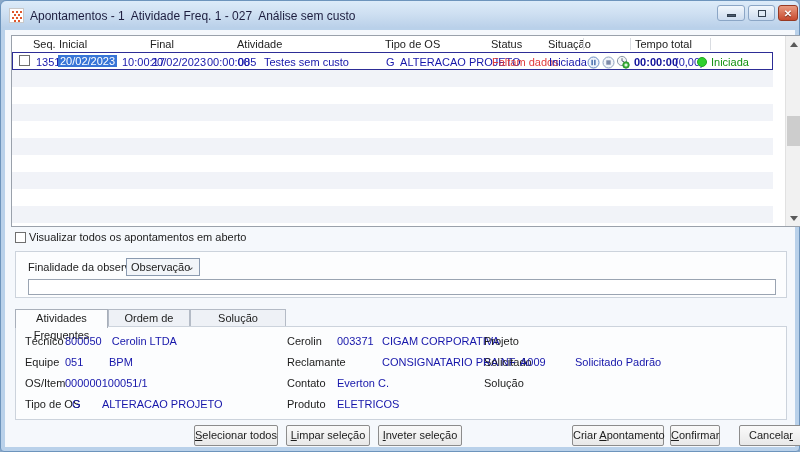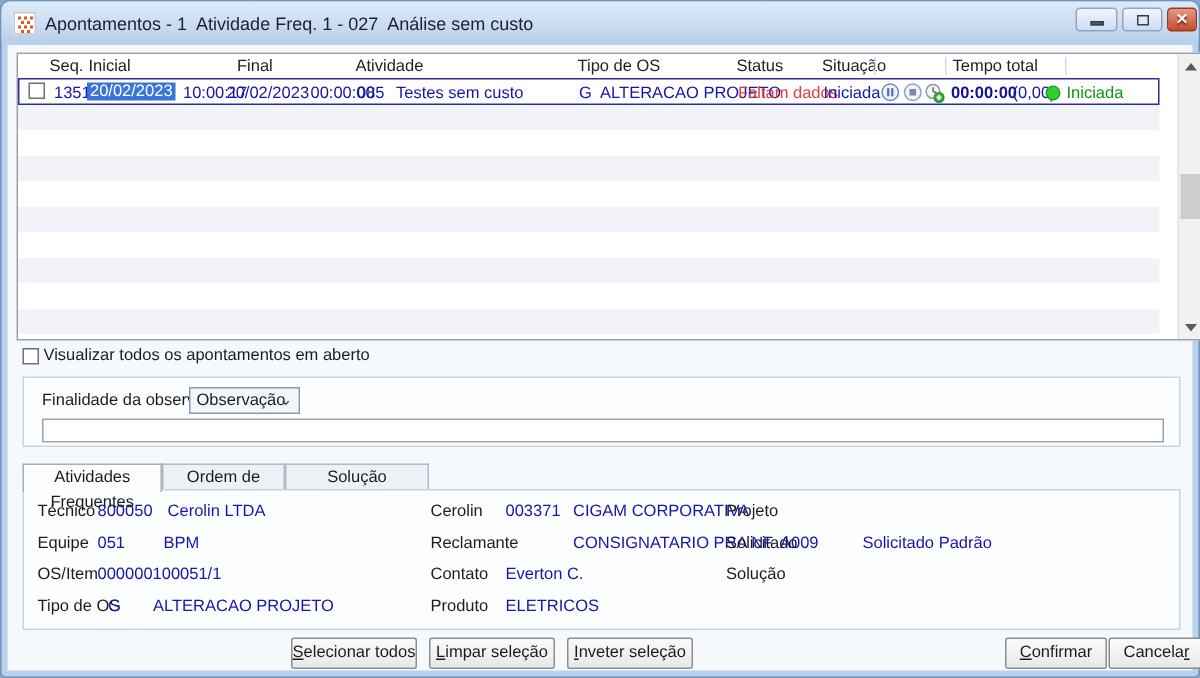--- a/index.html
+++ b/index.html
@@ -116,21 +116,21 @@
         <span class="glyph-close">✕</span>
       </div>
   </div>
 
   <div class="client">
 
     <div class="grid">
       <div class="grid-header">
         <span class="ghead" style="left:21px">Seq.</span>
         <span class="ghead" style="left:47px">Inicial</span>
-        <span class="ghead" style="left:146px">Final</span>
+        <span class="ghead" style="left:138px">Final</span>
         <span class="ghead" style="left:225px">Atividade</span>
         <span class="ghead" style="left:373px">Tipo de OS</span>
         <span class="ghead" style="left:479px">Status</span>
         <span class="ghead" style="left:536px">Situação</span>
         <span class="ghead" style="left:623px">Tempo total</span>
         <span class="hsep" style="left:571px"></span>
         <span class="hsep" style="left:618px"></span>
         <span class="hsep" style="left:698px"></span>
       </div>
 
@@ -266,18 +266,19 @@
         <span class="fwrap" style="left:321px">
           <span class="fcode c2">ELETRICOS</span><span></span>
         </span>
       </div>
     </div>
 
     <div class="btnrow">
       <button class="pbtn" style="left:189px; width:84px"><span></span><u>S</u><span>elecionar todos</span></button>
       <button class="pbtn" style="left:281px; width:84px"><span></span><u>L</u><span>impar seleção</span></button>
       <button class="pbtn" style="left:373px; width:84px"><span></span><u>I</u><span>nveter seleção</span></button>
-      <button class="pbtn" style="left:665px; width:68px"><span></span><u>C</u><span>onfirmar</span></button>
+      <button class="pbtn" style="left:567px; width:92px"><span>Criar </span><u>A</u><span>pontamento</span></button>
+      <button class="pbtn" style="left:665px; width:50px"><span></span><u>C</u><span>onfirmar</span></button>
       <button class="pbtn" style="left:734px; width:64px"><span>Cancela</span><u>r</u><span></span></button>
     </div>
 
   </div>
 </div>
 
 </body></html>

